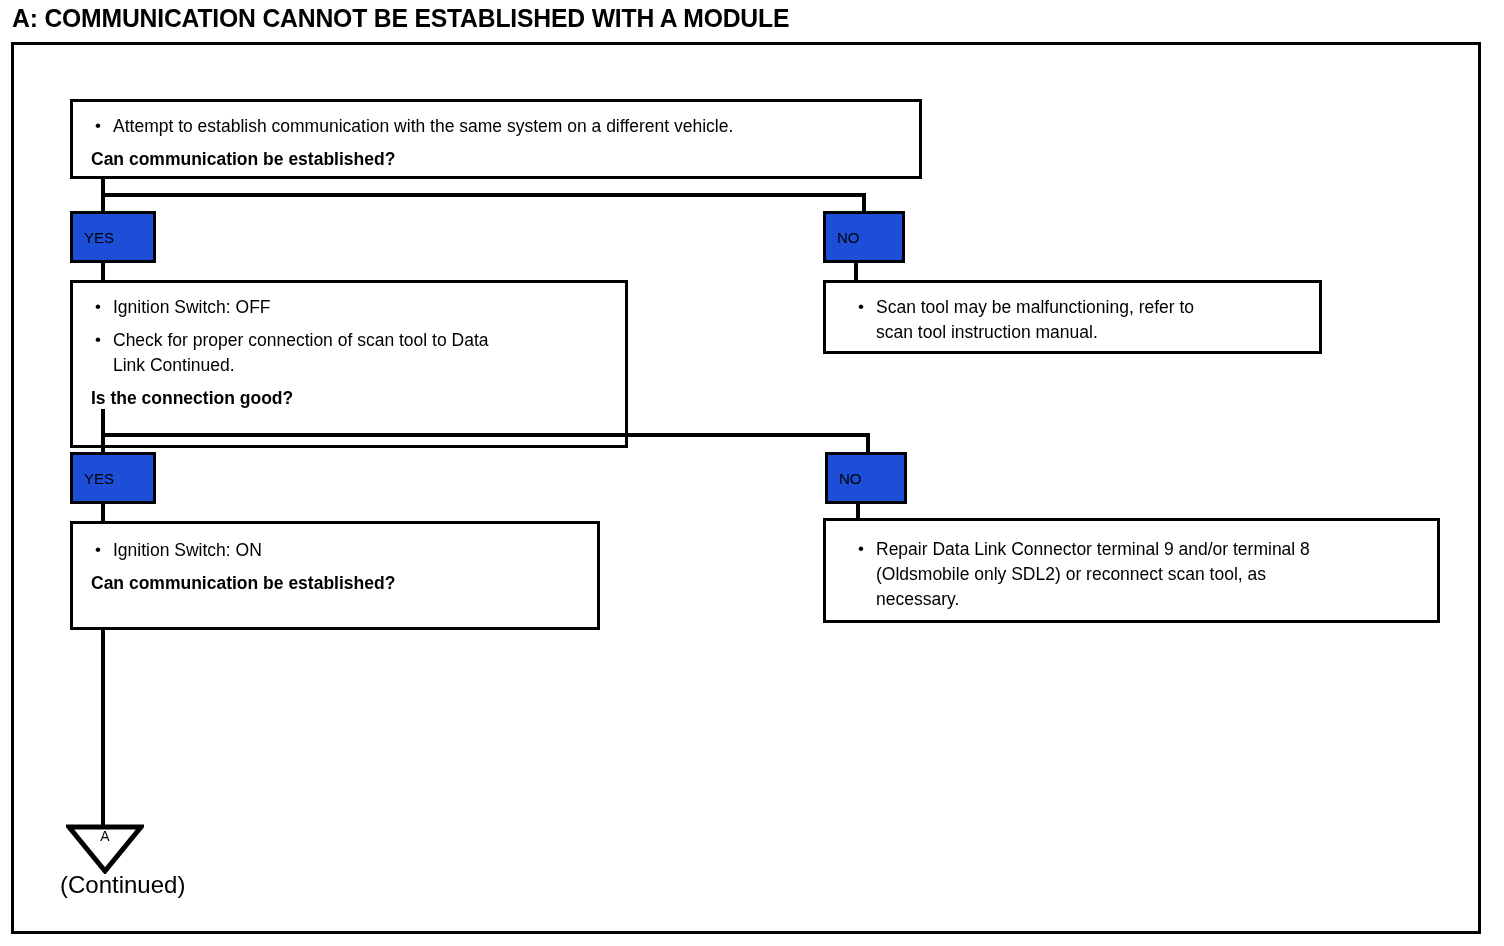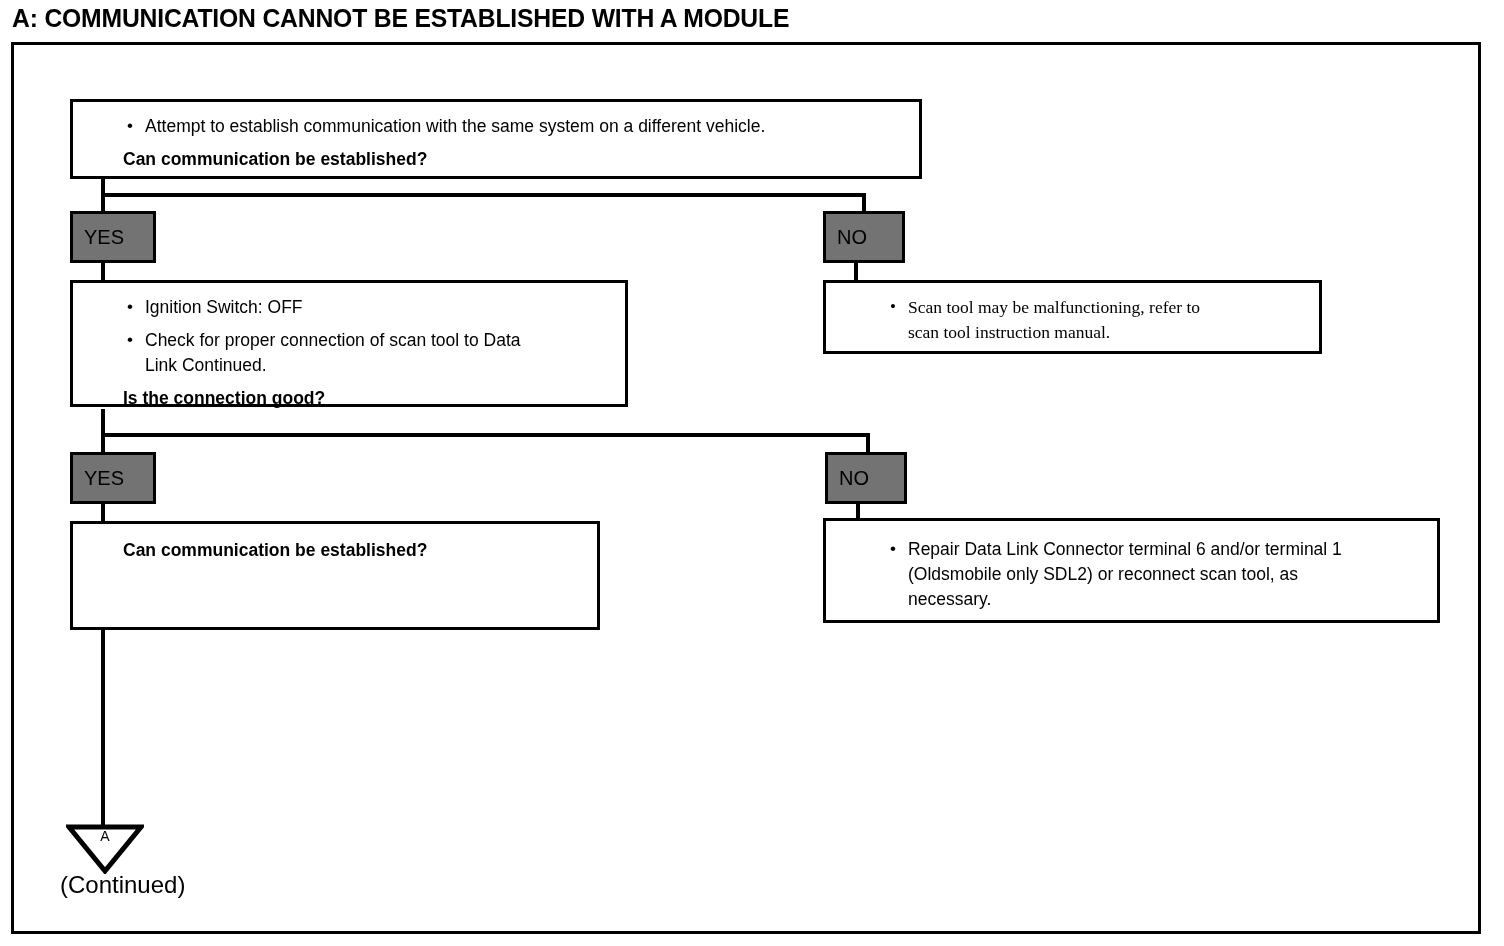--- a/index.html
+++ b/index.html
@@ -59,21 +59,20 @@
     background: #fff;
     font-size: 17.5px;
     line-height: 25px;
   }
 
   .fbox .txt {
     position: absolute;
     left: 18px;
     right: 10px;
     top: 12px;
-    margin-left: 32px;
   }
 
   
   .bl {
     position: relative;
     padding-left: 22px;
     margin: 0 0 8px 0;
     white-space: pre-line;
   }
   .bl::before {
@@ -93,22 +92,22 @@
     padding-left: 0;
     white-space: pre-line;
     font-weight: bold;
   }
 
   
   .ynbox {
     position: absolute;
     border: 3px solid #000;
     box-sizing: border-box;
-    background: #737373;
-    font-size: 20px;
+    background: #1d4ed8;
+    font-size: 15px;
     font-weight: normal;
     display: flex;
     align-items: center;
     padding-left: 11px;
   }
 
   
   .vline {
     position: absolute;
     width: 4px;
@@ -172,31 +171,31 @@
   </div>
 
   <div class="ynbox" style="left:823px; top:211px; width:82px; height:52px;">
     <span>NO</span>
   </div>
 
   <div class="vline" style="left:101px; top:260px; height:22px;"></div>
 
   <div class="vline" style="left:854px; top:260px; height:22px;"></div>
 
-  <div class="fbox" style="left:70px; top:280px; width:558px; height:127px;padding-left:8px;">
+  <div class="fbox" style="left:70px; top:280px; width:558px; height:168px;padding-left:8px;">
     <div class="txt">
       <p class="bl">Ignition Switch:  OFF</p>
       <p class="bl">Check for proper connection of scan tool to Data
 Link Continued.</p>
       <p class="plain">Is the connection good?</p>
     </div>
   </div>
 
   <div class="fbox" style="left:823px; top:280px; width:499px; height:74px;">
-    <div class="txt" style="left:28px;font-family:Liberation Serif, serif;">
+    <div class="txt" style="left:28px;">
       <p class="bl">Scan tool may be malfunctioning, refer to
 scan tool instruction manual.</p>
     </div>
   </div>
 
   <div class="vline" style="left:101px; top:409px; height:47px;"></div>
   <div class="hline" style="left:101px; top:433px; width:769px;"></div>
   <div class="vline" style="left:866px; top:433px; height:22px;"></div>
 
   <div class="ynbox" style="left:70px; top:452px; width:86px; height:52px;">
@@ -205,27 +204,28 @@
 
   <div class="ynbox" style="left:825px; top:452px; width:82px; height:52px;">
     <span>NO</span>
   </div>
 
   <div class="vline" style="left:101px; top:501px; height:22px;"></div>
   <div class="vline" style="left:856px; top:501px; height:22px;"></div>
 
   <div class="fbox" style="left:70px; top:521px; width:530px; height:109px;">
     <div class="txt" style="top:14px;">
+      <p class="bl">Ignition Switch:  ON</p>
       <p class="plain">Can communication be established?</p>
     </div>
   </div>
 
   <div class="fbox" style="left:823px; top:518px; width:617px; height:105px;">
     <div class="txt" style="left:28px; top:16px;">
-      <p class="bl">Repair Data Link Connector terminal 6 and/or terminal 1
+      <p class="bl">Repair Data Link Connector terminal 9 and/or terminal 8
 (Oldsmobile only SDL2) or reconnect scan tool, as
 necessary.</p>
     </div>
   </div>
 
   <div class="vline" style="left:101px; top:628px; height:198px;"></div>
 
   <div id="tri-wrap">
     <svg width="78" height="50" viewBox="0 0 78 50" aria-hidden="true">
       <polygon points="3,3 75,3 39,47" fill="#ffffff" stroke="#000000" stroke-width="5" stroke-linejoin="miter"></polygon>

